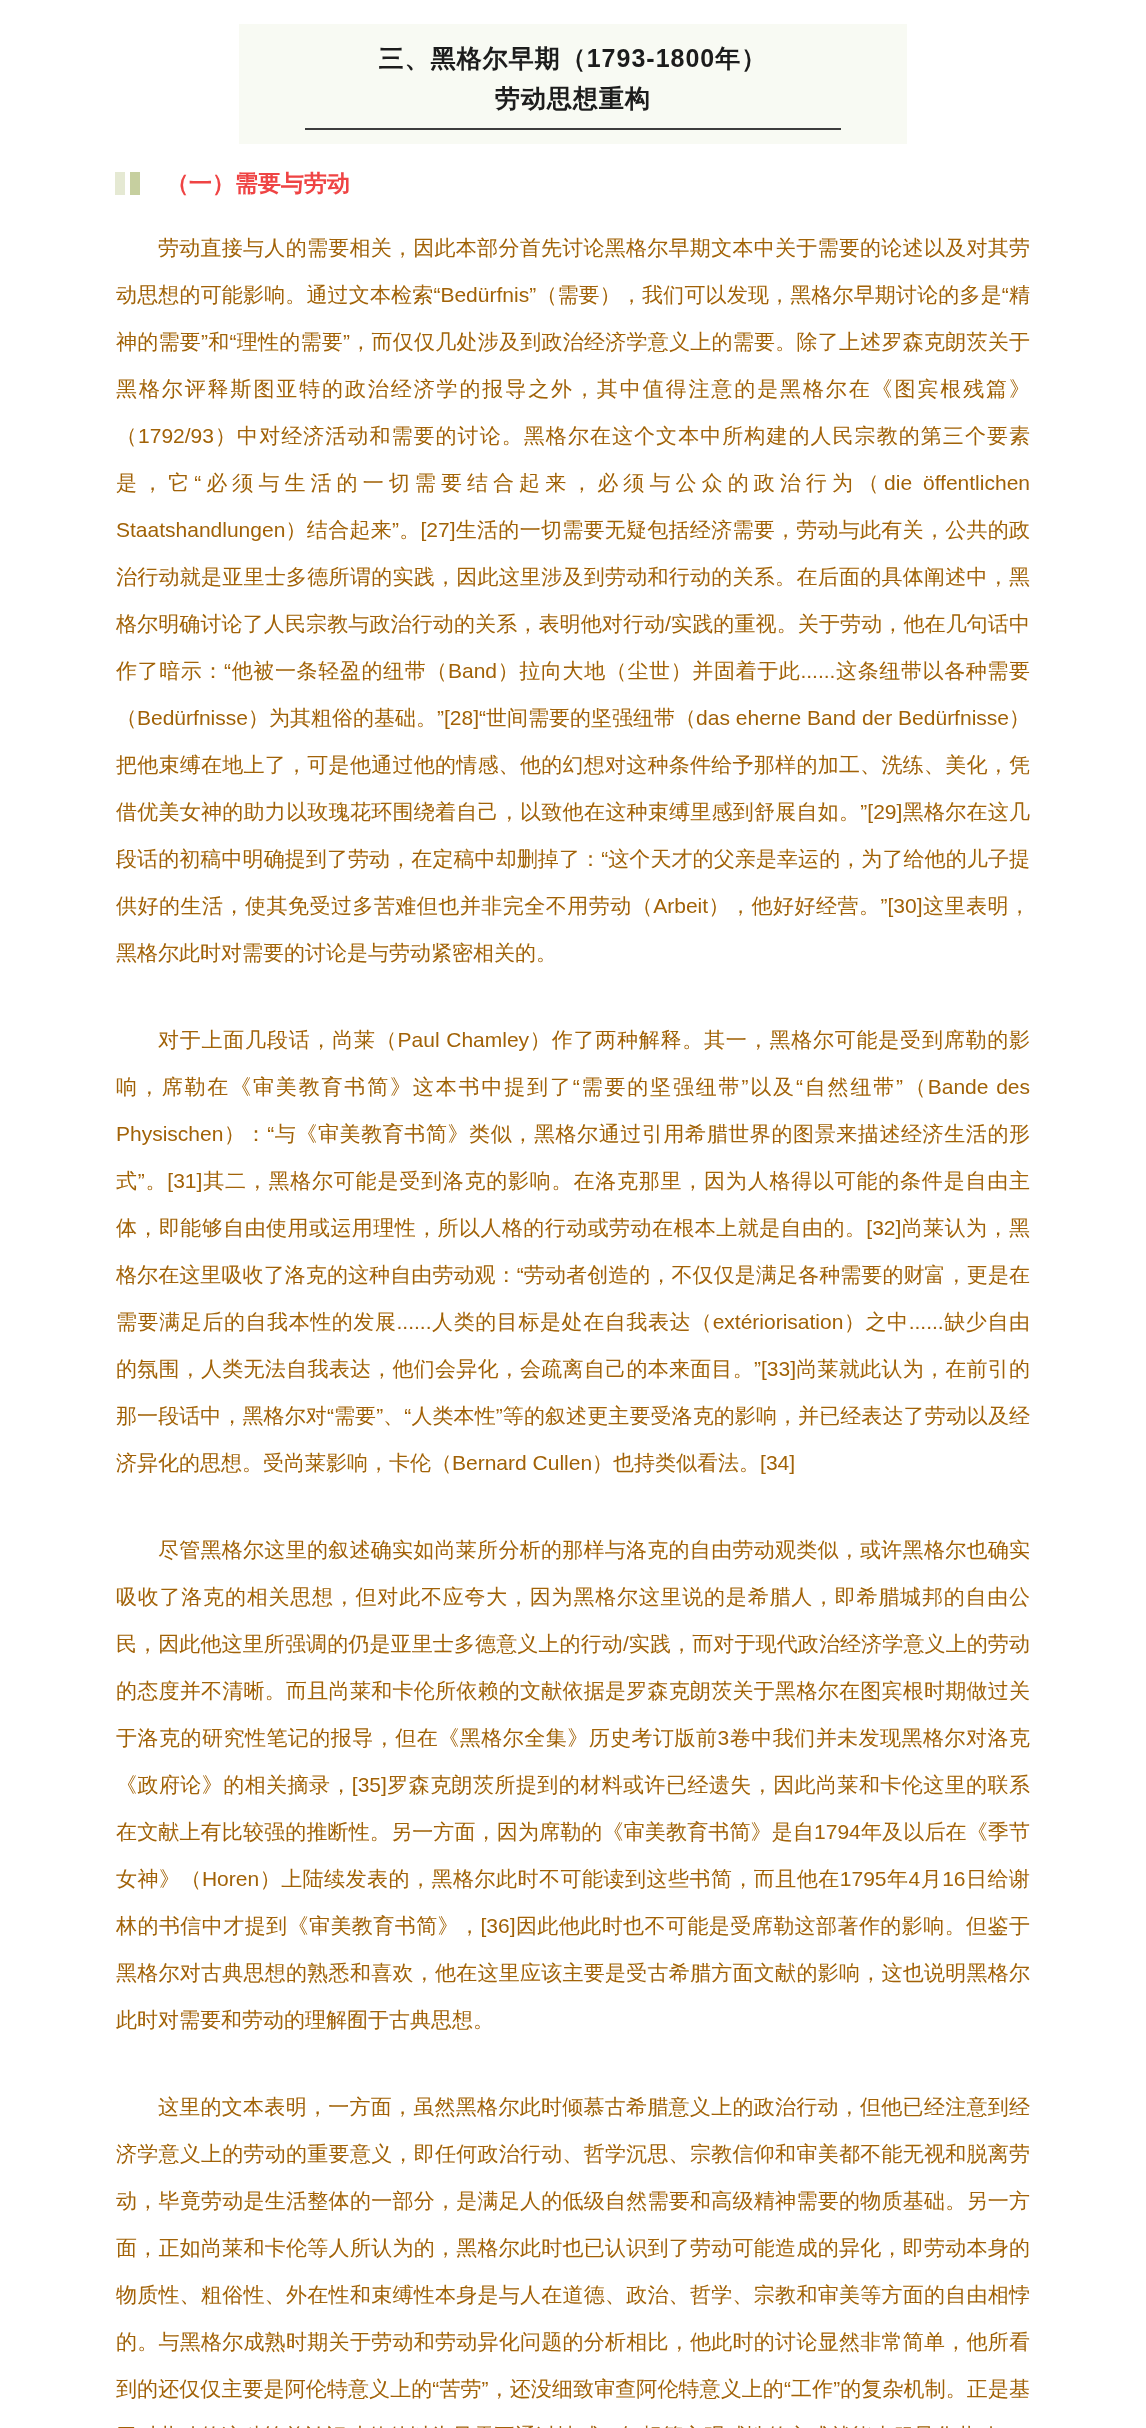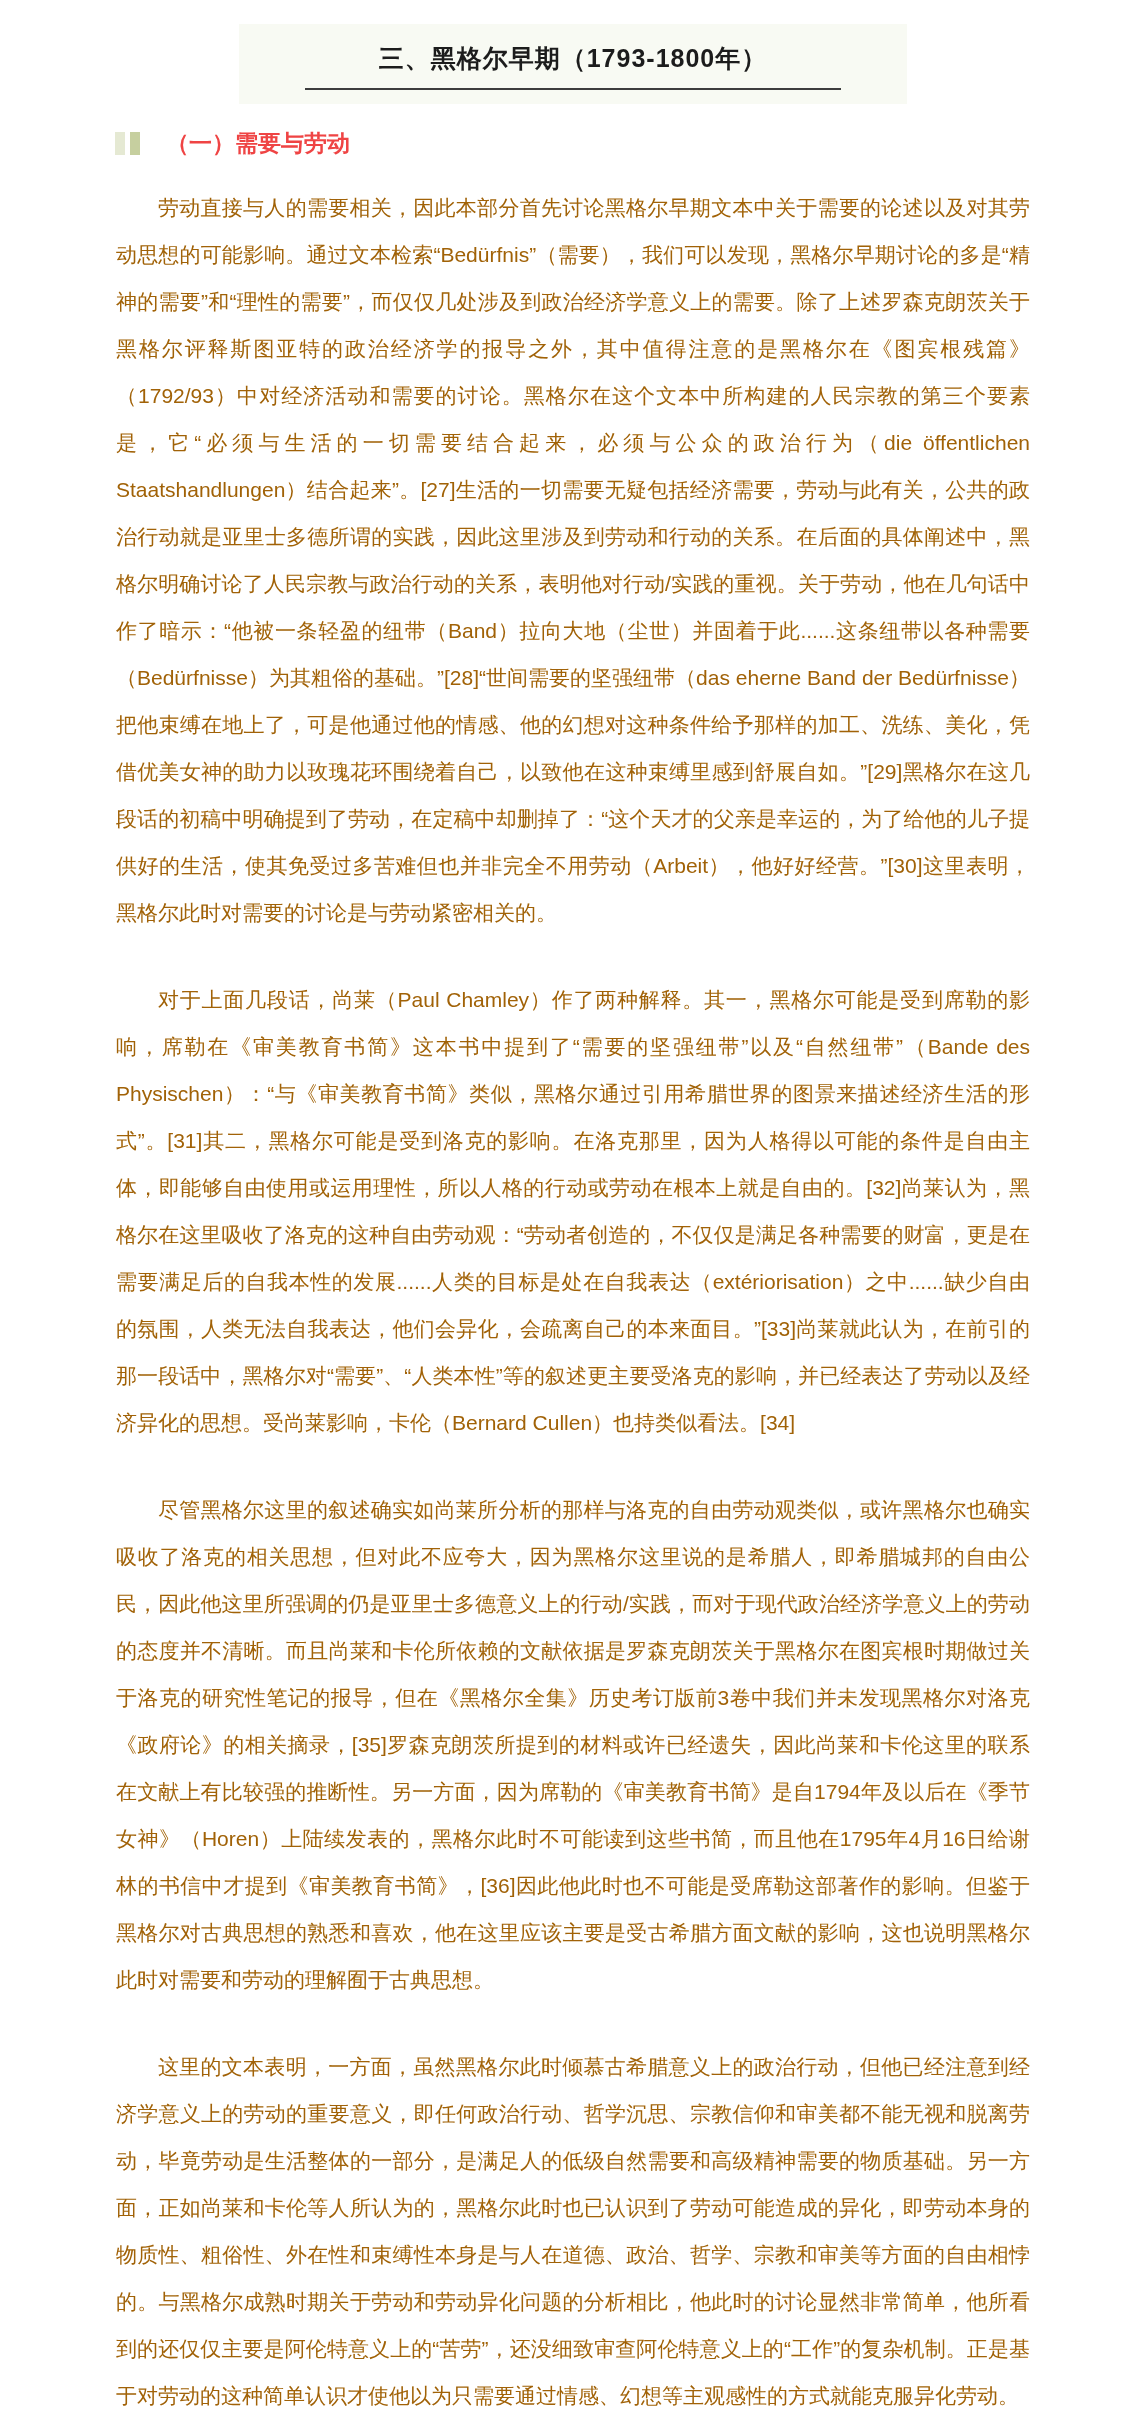--- a/index.html
+++ b/index.html
@@ -74,20 +74,21 @@
     margin-bottom: 0;
   }
 </style>
 </head>
 <body>
 
 <div class="page">
 
   <div class="title-box">
     <div class="title-line">三、黑格尔早期（1793-1800年）</div>
+    <div class="title-line">劳动思想重构</div>
     <div class="title-rule"></div>
   </div>
 
   <div class="section-row">
     <span class="marker marker-light"></span>
     <span class="marker marker-dark"></span>
     <span class="section-title">（一）需要与劳动</span>
   </div>
 
   <div class="content">

